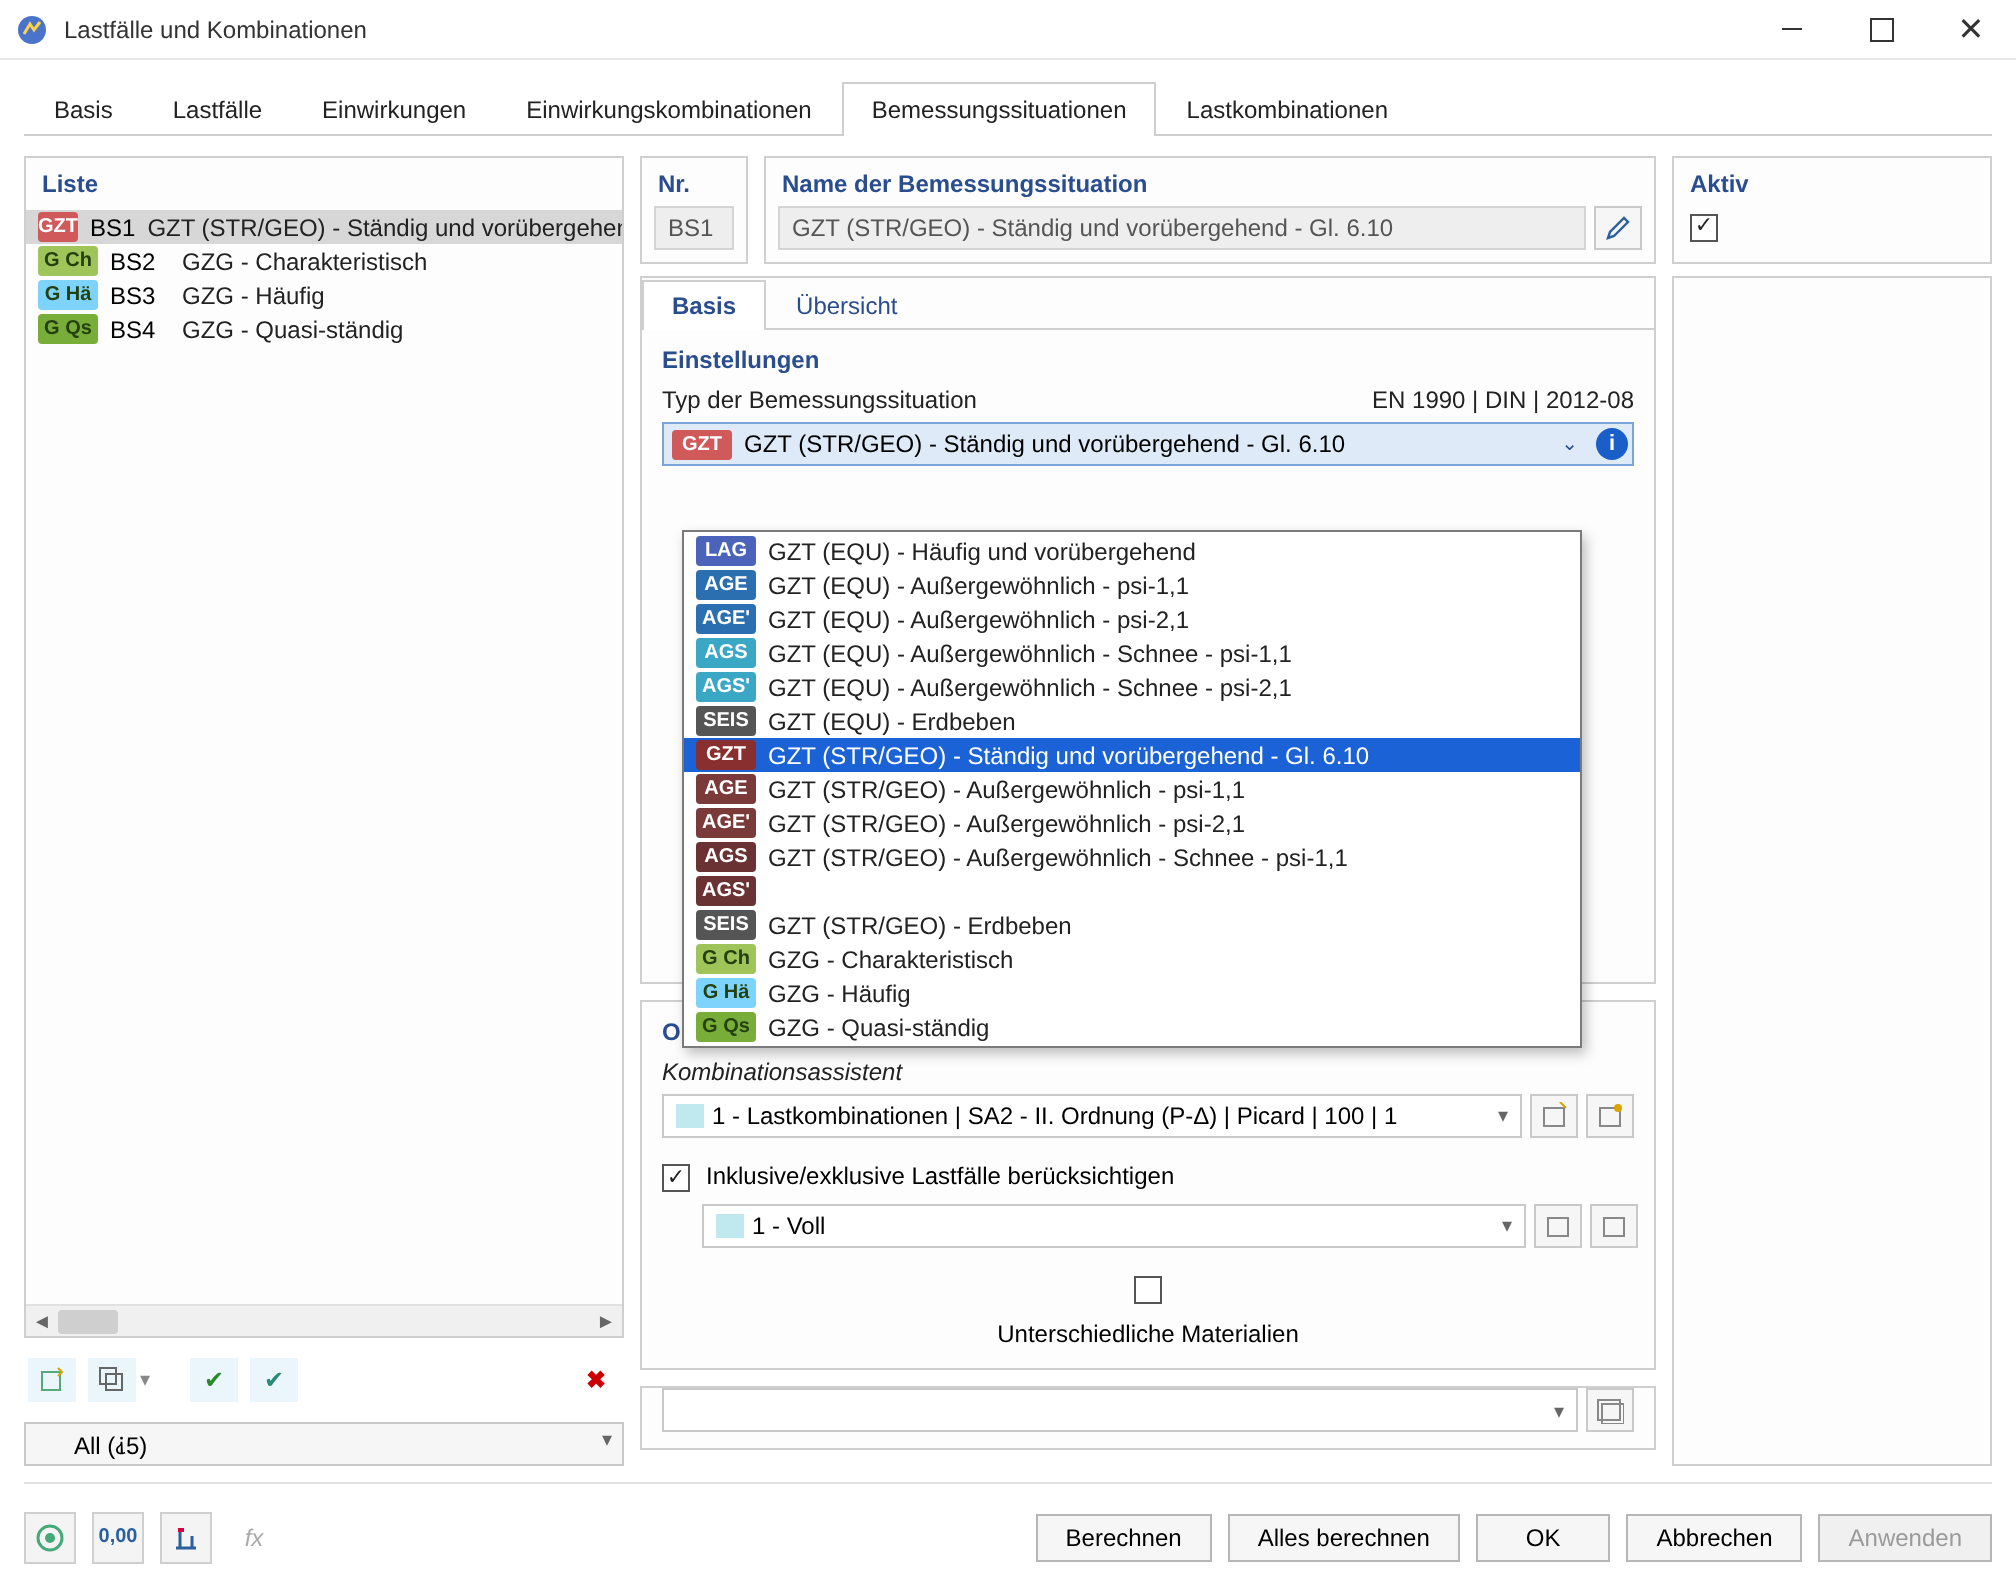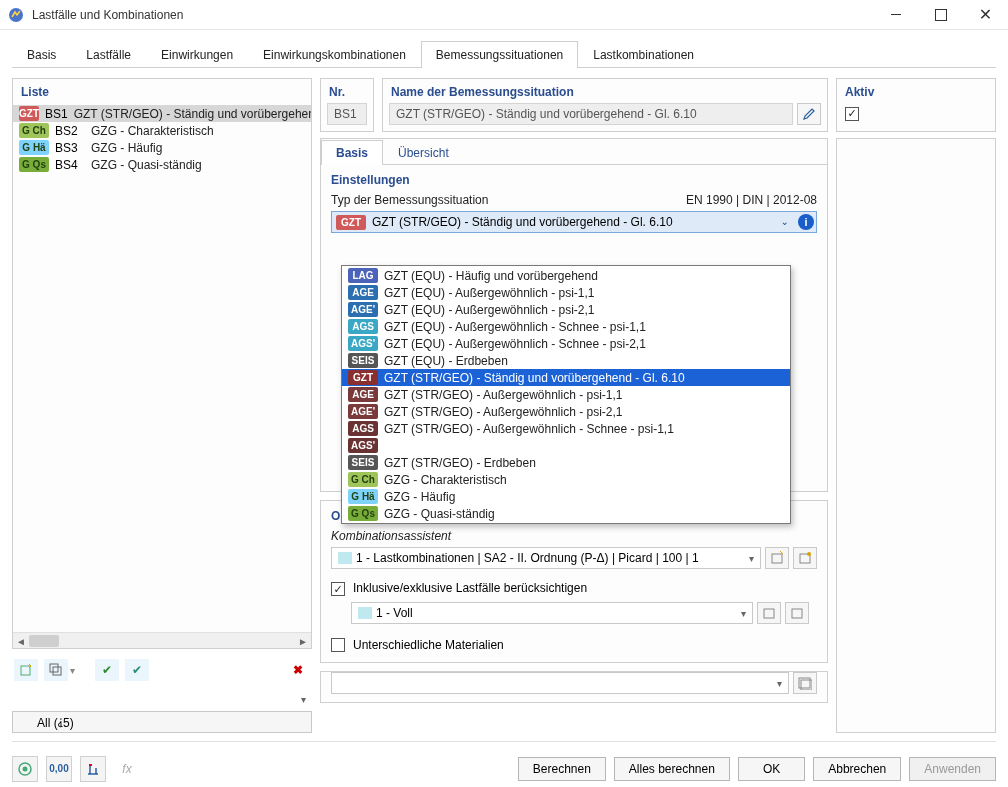--- a/index.html
+++ b/index.html
@@ -50,21 +50,21 @@
   .hscroll { height:16px; background:#f0f0f0; border-top:1px solid #e0e0e0; position:relative;}
   .hscroll .thumb{position:absolute; left:16px; top:2px; height:12px; width:30px; background:#cfcfcf; border-radius:2px;}
   .hscroll .arr{position:absolute; top:0; width:16px; height:16px; display:flex;align-items:center;justify-content:center;color:#666;font-size:10px;}
   .hscroll .arr.l{left:0;} .hscroll .arr.r{right:0;}
 
   .left-toolbar{ display:flex; align-items:center; gap:6px; padding:4px 2px;}
   .tbtn{ width:24px; height:22px; border:1px solid transparent; display:flex; align-items:center; justify-content:center; font-size:12px; color:#444; background:#fff;}
   .tbtn.light{ background:#eaf6fb;}
   .spacer{flex:1;}
   .xbtn{color:#c00; font-weight:bold;}
-  .filter-combo{ width:100%; height:22px; border:1px solid #c9c9c9; background:#f6f6f6; font-size:12px; padding:2px 20px 2px 24px; position:relative;margin-top:20px;}
+  .filter-combo{ width:100%; height:22px; border:1px solid #c9c9c9; background:#f6f6f6; font-size:12px; padding:2px 20px 2px 24px; position:relative;}
   .filter-wrap{position:relative;}
   .filter-wrap .chev{position:absolute; right:6px; top:3px; font-size:10px; color:#666;}
 
   
   .right { flex:1; display:flex; flex-direction:column; gap:6px; min-width:0;}
   .toprow{ display:flex; gap:8px;}
   .nr-panel{ width:54px;}
   .nr-value{ margin:0 6px 6px 6px; height:22px; background:#eee; border:1px solid #d4d4d4; font-size:12px; display:flex; align-items:center; padding:0 6px; color:#555;}
   .name-panel{ flex:1;}
   .name-row{ display:flex; gap:4px; margin:0 6px 6px 6px;}
@@ -102,22 +102,22 @@
   .dd-text{ color:#222;}
 
   .options-panel{ padding-bottom:10px;}
   .op-label{ font-size:12px; color:#222; padding:0 10px 4px 10px;font-style:italic;}
   .combo2{ margin:0 10px; display:flex; gap:4px; align-items:center;}
   .combo2 .field{flex:1; height:22px; border:1px solid #c9c9c9; background:#fff; font-size:12px; padding:0 22px 0 6px; position:relative; display:flex; align-items:center;}
   .combo2 .field .chev{position:absolute; right:6px; font-size:10px; color:#666;}
   .sw{ display:inline-block; width:14px; height:12px; margin-right:4px; vertical-align:middle;}
   .chk-row{ display:flex; align-items:flex-start; gap:8px; margin:12px 10px 6px 10px; font-size:12px;}
   .chk-row .chk{margin-top:1px;}
-  .indent-combo{ margin:0 18px 0 30px; display:flex; gap:4px;}
-  .mat-row{ display:flex; align-items:center; gap:8px; margin:14px 10px 0 10px; font-size:12px;}
+  .indent-combo{ margin:0 8px 0 30px; display:flex; gap:4px;}
+  .mat-row{ display:flex; align-items:center; gap:8px; margin:14px 10px 0 10px; font-size:12px;flex-direction:column;}
 
   .comment-panel{}
   .comment-row{ margin:0 10px 8px 10px; display:flex; gap:4px;}
   .comment-row .field{ flex:1; height:22px; border:1px solid #c9c9c9; background:#fff; position:relative;}
   .comment-row .field .chev{position:absolute; right:6px; top:5px; font-size:10px; color:#666;}
 
   .bottombar{ height:46px; display:flex; align-items:center; gap:8px; border-top:1px solid #e0e0e0; margin-top:8px; padding:8px 0 0 0;}
   .bottombar .ico{ width:26px; height:26px; border:1px solid #d0d0d0; background:#f4f4f4; display:flex; align-items:center; justify-content:center; font-size:12px;}
   .bottombar .ico.alt{border-color:transparent;background:transparent;}
   .btn{ height:24px; padding:0 14px; font-size:12px; border:1px solid #b6b6b6; background:#f6f6f6; display:flex; align-items:center;}

